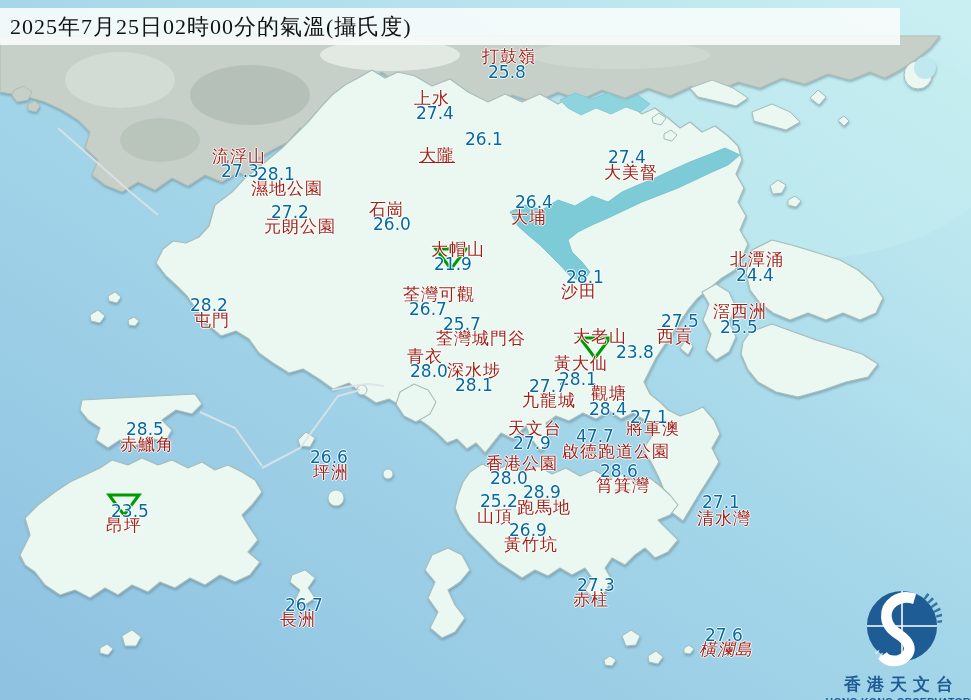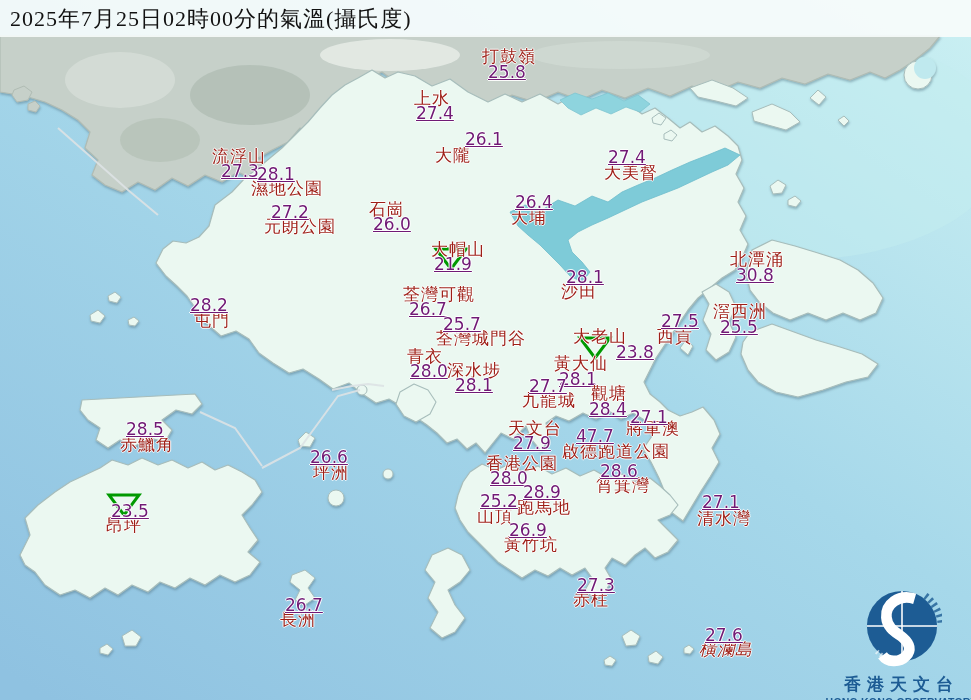--- a/index.html
+++ b/index.html
@@ -1,34 +1,34 @@
 <!DOCTYPE html>
 <html><head>
 <meta charset="utf-8">
 <style>
   html,body{margin:0;padding:0;background:#666;}
   .screen{position:relative;width:971px;height:700px;overflow:hidden;
     font-family:"Liberation Sans",sans-serif;background:#a9d8ea;}
   svg.map{position:absolute;left:0;top:0;z-index:1;}
-  .title-bar{position:absolute;left:0;top:0;width:971px;height:37px;z-index:6;
+  .title-bar{position:absolute;left:0;top:8px;width:900px;height:37px;z-index:6;
     background:rgba(248,252,251,0.9);display:flex;align-items:center;
     box-sizing:border-box;padding-left:10px;}
   .title-text{font-family:"Liberation Serif",serif;font-size:22px;color:#121212;
     letter-spacing:1px;white-space:nowrap;}
   #stations{position:absolute;left:0;top:0;width:100%;height:100%;z-index:4;}
   .station{position:absolute;left:0;top:0;}
   .station-name{position:absolute;white-space:nowrap;z-index:3;
     font-family:"Liberation Serif",serif;font-size:17px;font-weight:500;
     color:#9e1f17;letter-spacing:1px;
     text-shadow:-1px 0 0 rgba(255,255,255,.85),1px 0 0 rgba(255,255,255,.85),
       0 -1px 0 rgba(255,255,255,.85),0 1px 0 rgba(255,255,255,.85);}
   .station-temp{position:absolute;white-space:nowrap;z-index:3;
-    font-family:"DejaVu Sans","Liberation Sans",sans-serif;font-size:17px;color:#701a75;
+    font-family:"DejaVu Sans","Liberation Sans",sans-serif;font-size:17px;color:#0369a1;
     text-shadow:-1px 0 0 rgba(255,255,255,.9),1px 0 0 rgba(255,255,255,.9),
-      0 -1px 0 rgba(255,255,255,.9),0 1px 0 rgba(255,255,255,.9);text-decoration:underline;}
+      0 -1px 0 rgba(255,255,255,.9),0 1px 0 rgba(255,255,255,.9);}
   .low-marker{position:absolute;z-index:2;}
   .logo{position:absolute;left:824px;top:589px;width:155px;z-index:5;text-align:center;}
   .logo-zh{font-family:"Liberation Serif",serif;font-size:17px;font-weight:bold;
     color:#1d5c94;letter-spacing:6px;margin-top:2px;white-space:nowrap;}
   .logo-en{font-family:"Liberation Sans",sans-serif;font-size:10.5px;font-weight:bold;
     color:#1d5c94;letter-spacing:0.2px;white-space:nowrap;}
 </style>
 </head>
 <body>
 
@@ -107,21 +107,21 @@
   <div id="stations">
       <div class="station">
         <span class="station-name" style="left: 482px; top: 45px;">打鼓嶺</span>
         <span class="station-temp" style="left: 488px; top: 62px;">25.8</span>
       </div>
       <div class="station">
         <span class="station-name" style="left: 414px; top: 87px;">上水</span>
         <span class="station-temp" style="left: 416px; top: 103px;">27.4</span>
       </div>
       <div class="station">
-        <span class="station-name" style="left: 435px; top: 144px;">大隴</span>
+        <span class="station-name" style="left: 419px; top: 144px; text-decoration: underline;">大隴</span>
         <span class="station-temp" style="left: 425px; top: 129px; margin-left: 40px;">26.1</span>
       </div>
       <div class="station">
         <span class="station-name" style="left: 212px; top: 145px;">流浮山</span>
         <span class="station-temp" style="left: 221px; top: 161px;">27.3</span>
       </div>
       <div class="station">
         <span class="station-name" style="left: 251px; top: 177px;">濕地公園</span>
         <span class="station-temp" style="left: 257px; top: 164px;">28.1</span>
       </div>
@@ -147,21 +147,21 @@
           </svg></div>
         <span class="station-name" style="left: 431px; top: 238px;">大帽山</span>
         <span class="station-temp" style="left: 434px; top: 254px;">21.9</span>
       </div>
       <div class="station">
         <span class="station-name" style="left: 561px; top: 280px;">沙田</span>
         <span class="station-temp" style="left: 566px; top: 267px;">28.1</span>
       </div>
       <div class="station">
         <span class="station-name" style="left: 730px; top: 248px;">北潭涌</span>
-        <span class="station-temp" style="left: 736px; top: 265px;">30.8</span>
+        <span class="station-temp" style="left: 736px; top: 265px;">24.4</span>
       </div>
       <div class="station">
         <span class="station-name" style="left: 403px; top: 283px;">荃灣可觀</span>
         <span class="station-temp" style="left: 409px; top: 299px;">26.7</span>
       </div>
       <div class="station">
         <span class="station-name" style="left: 436px; top: 327px;">荃灣城門谷</span>
         <span class="station-temp" style="left: 443px; top: 314px;">25.7</span>
       </div>
       <div class="station">

